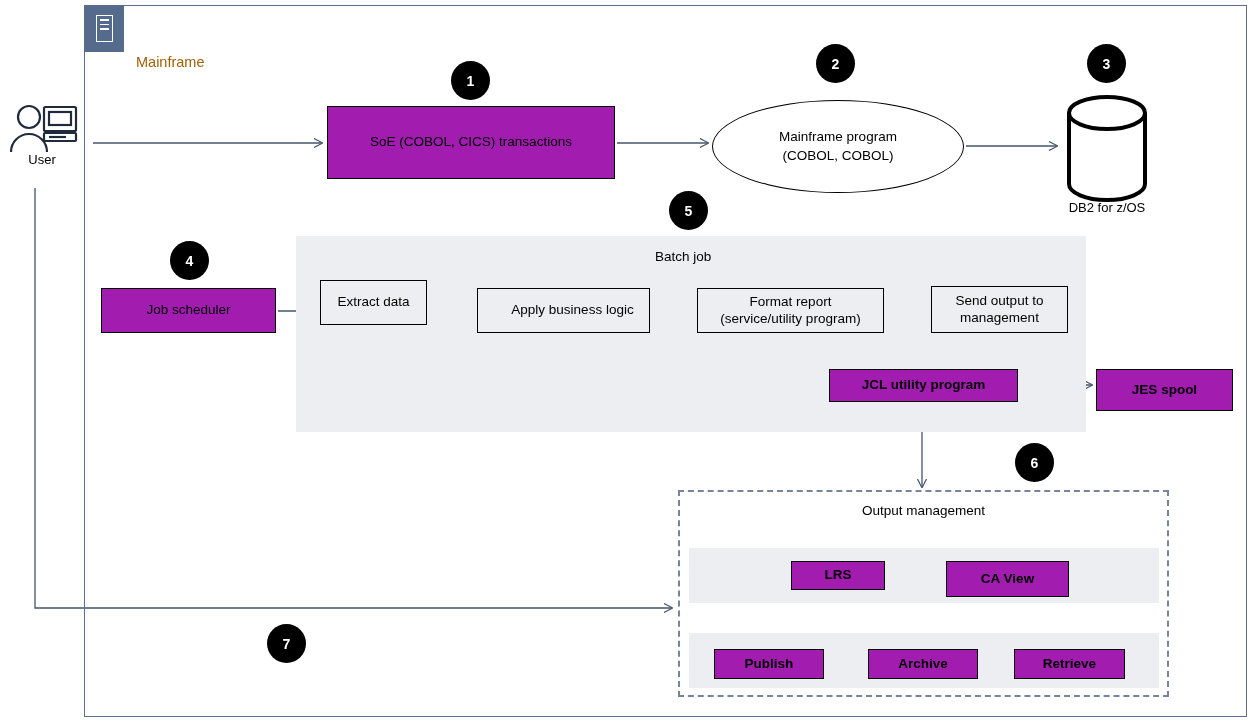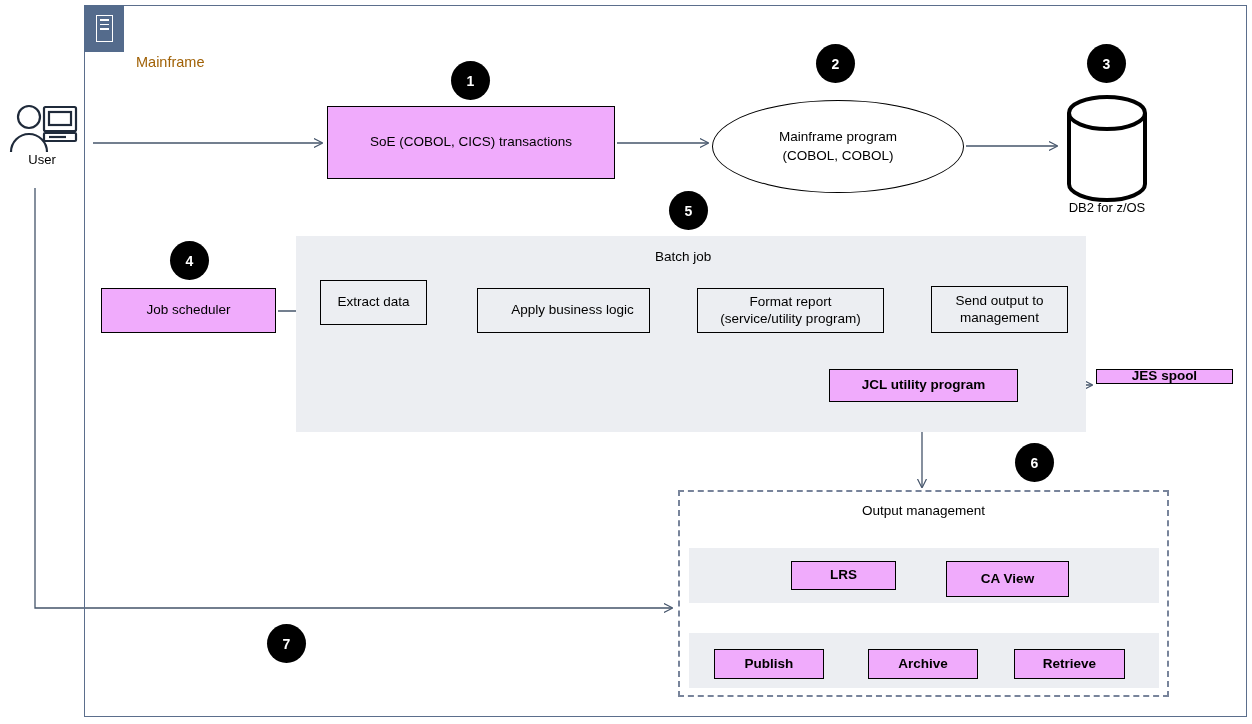--- a/index.html
+++ b/index.html
@@ -14,21 +14,21 @@
       display:flex;align-items:center;justify-content:center;}
   .mf-glyph{width:17px;height:27px;border:1.6px solid #fff;
       display:flex;flex-direction:column;justify-content:flex-start;
       align-items:center;padding-top:3px;gap:3px;box-sizing:border-box;}
   .mf-glyph i{display:block;width:9px;height:1.6px;background:#fff;}
   #mainframe-title{left:136px;top:18px;width:200px;height:22px;
       font-size:14.5px;color:#a16207;line-height:22px;margin-top:33px;}
   #user-label{left:12px;top:152px;width:60px;text-align:center;font-size:13px;}
 
   
-  .node{border:1px solid #000;background:#f0abfc;display:flex;align-items:center;
+  .node{border:1px solid #000;background:#a21caf;display:flex;align-items:center;
         justify-content:center;text-align:center;font-size:13.5px;line-height:1.25;}
   .node.gray{background:#eceef2;}
   .node.bold{font-weight:bold;}
 
   #soe-box{left:327px;top:106px;width:288px;height:73px;}
   #mainframe-service-ellipse{left:712px;top:100px;width:252px;height:93px;
       border:1px solid #000;border-radius:50%;background:#fff;
       display:flex;align-items:center;justify-content:center;text-align:center;
       font-size:13.5px;line-height:1.35;}
   #db2-label{left:1046px;top:200px;width:122px;text-align:center;font-size:13px;}
@@ -36,29 +36,29 @@
   
   #batch-job-region{left:296px;top:236px;width:790px;height:196px;background:#eceef2;}
   #batch-job-title{left:655px;top:249px;width:160px;font-size:13.5px;text-align:left;}
 
   #job-scheduler-box{left:101px;top:288px;width:175px;height:45px;}
   #extract-data-box{left:320px;top:280px;width:107px;height:45px;}
   #apply-logic-box{left:477px;top:288px;width:173px;height:45px;padding-left:18px;}
   #format-report-box{left:697px;top:288px;width:187px;height:45px;}
   #send-output-box{left:931px;top:286px;width:137px;height:47px;}
   #jcl-box{left:829px;top:369px;width:189px;height:33px;}
-  #jes-spool-box{left:1096px;top:369px;width:137px;height:15px;}
+  #jes-spool-box{left:1096px;top:369px;width:137px;height:42px;}
 
   
   #output-management-region{left:678px;top:490px;width:491px;height:207px;
       border:2px dashed #78849b;background:#fff;}
   #output-management-title{left:800px;top:503px;width:247px;text-align:center;font-size:13.5px;}
   #om-band-1{left:689px;top:548px;width:470px;height:55px;background:#eceef2;}
   #om-band-2{left:689px;top:633px;width:470px;height:55px;background:#eceef2;}
-  #lrs-box{left:791px;top:561px;width:105px;height:29px;}
+  #lrs-box{left:791px;top:561px;width:94px;height:29px;}
   #ca-view-box{left:946px;top:561px;width:123px;height:36px;}
   #publish-box{left:714px;top:649px;width:110px;height:30px;}
   #archive-box{left:868px;top:649px;width:110px;height:30px;}
   #retrieve-box{left:1014px;top:649px;width:111px;height:30px;}
 
   
   .badge{border-radius:50%;background:#000;color:#fff;font-weight:bold;
       display:flex;align-items:center;justify-content:center;font-size:14px;}
   #badge-1{left:451px;top:61px;width:39px;height:39px;}
   #badge-2{left:816px;top:44px;width:39px;height:39px;}

